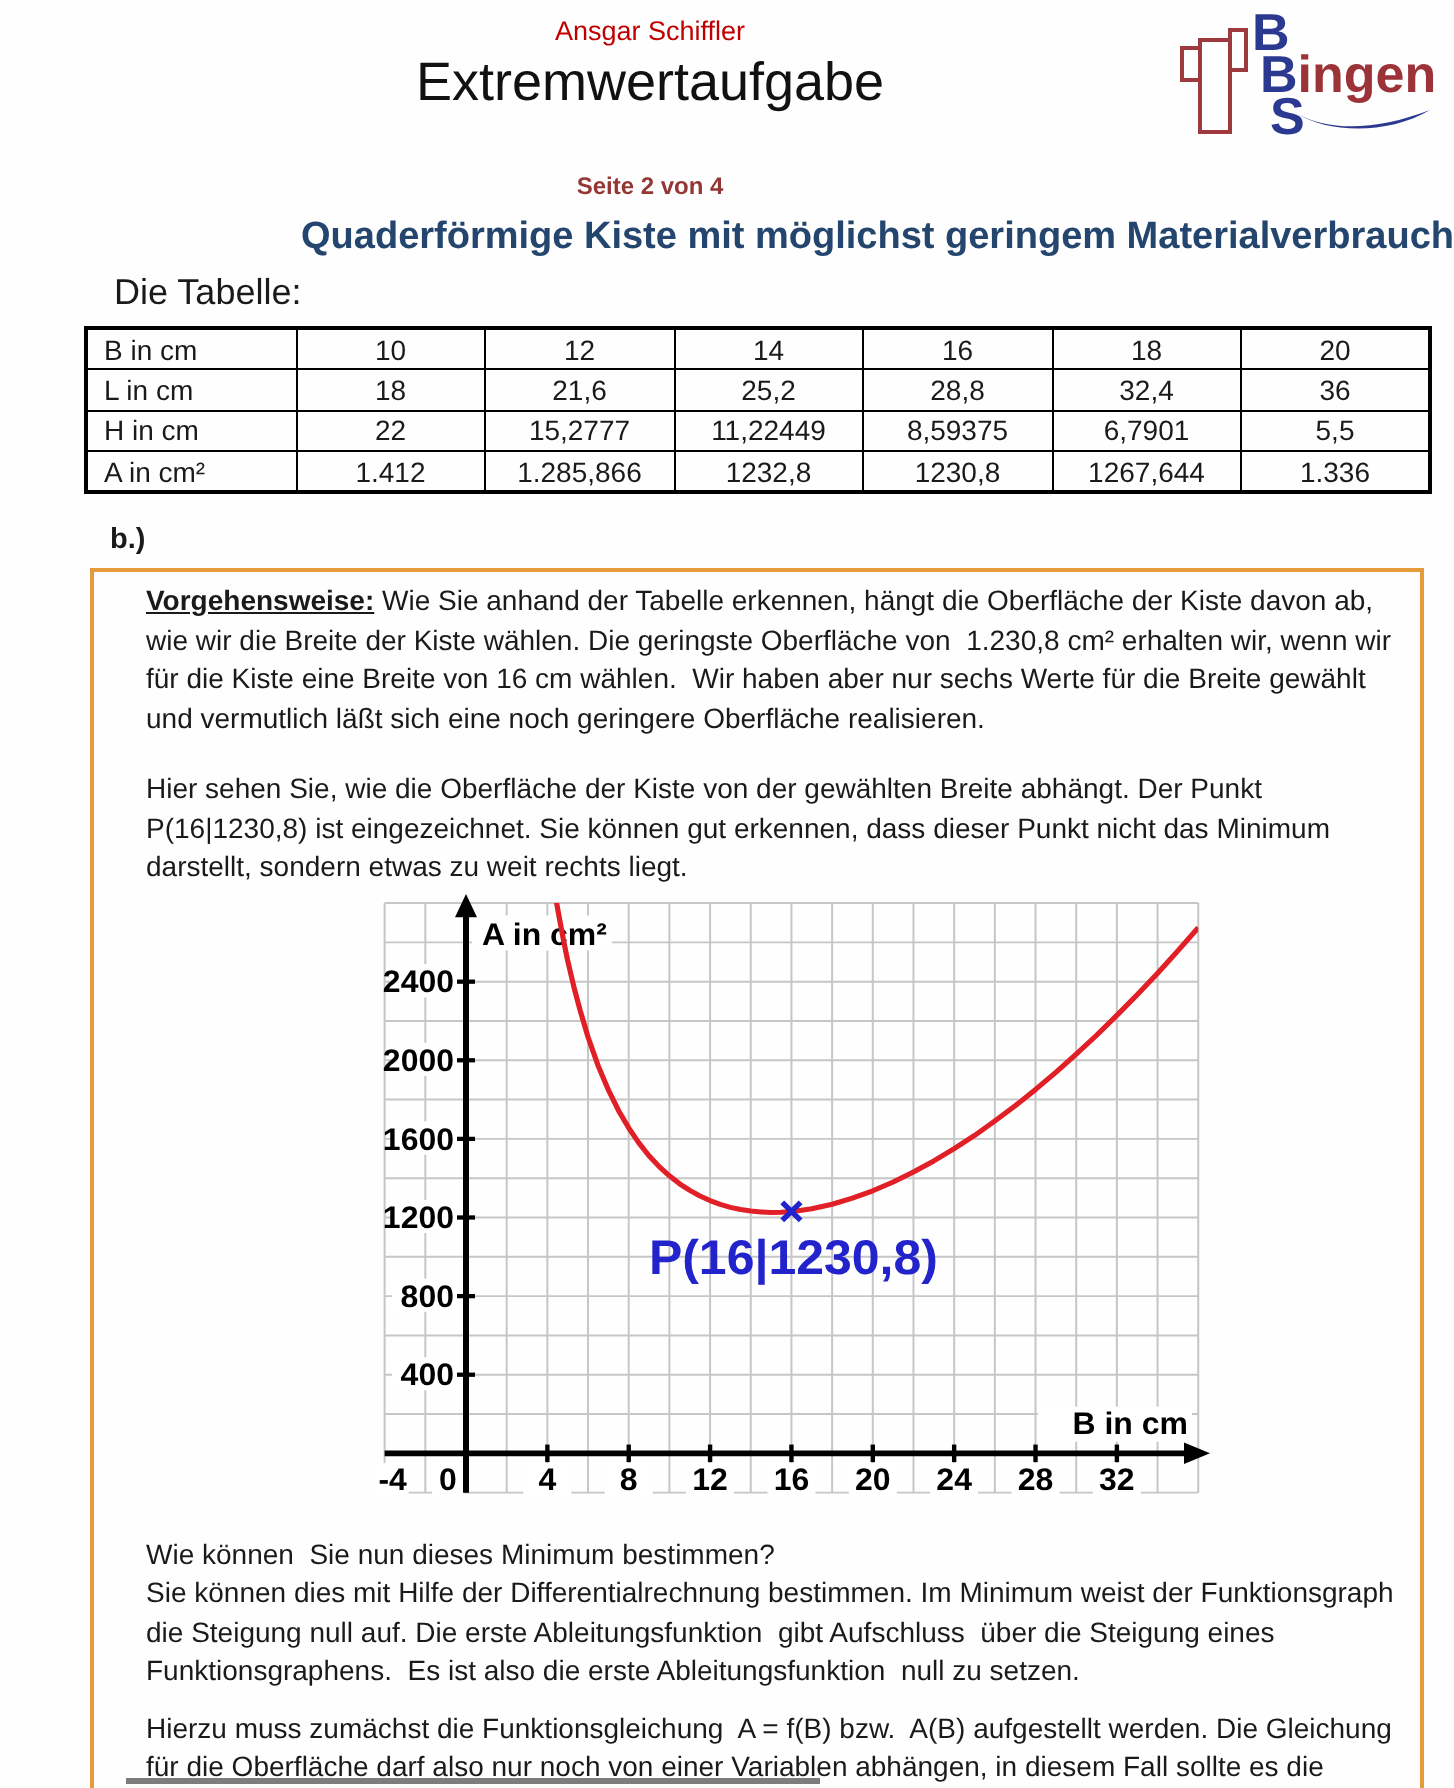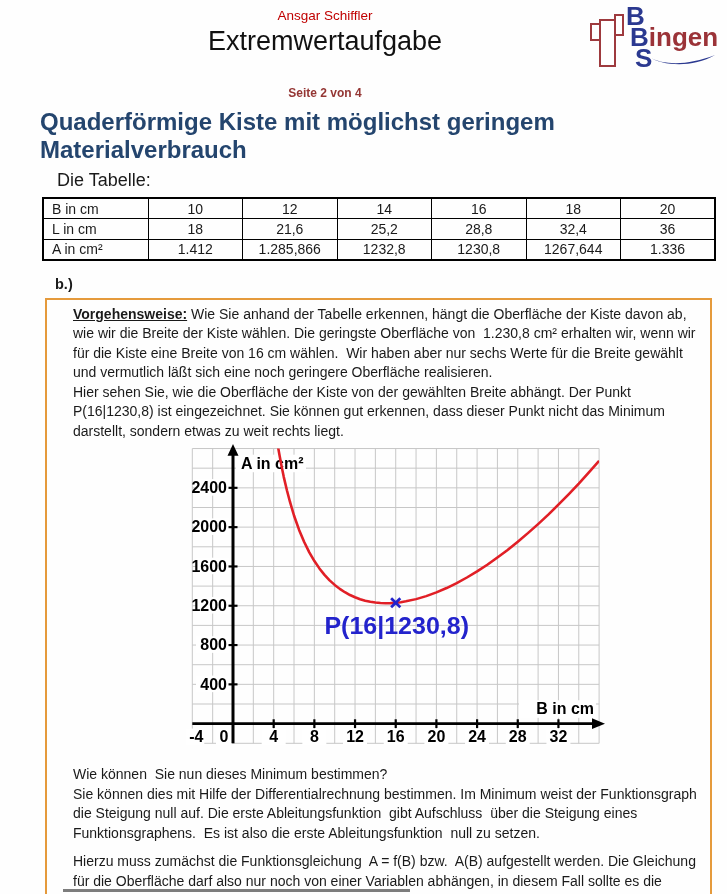--- a/index.html
+++ b/index.html
@@ -16,32 +16,32 @@
   
   .logo { position:absolute; top:2px; right:6px; width:132px; height:70px; }
   .logo .ltr { position:absolute; font-size:26px; font-weight:bold; line-height:1; color:#2b3990; letter-spacing:0; }
   .logo .b1 { left:37px; top:1px; }
   .logo .b2 { left:41px; top:22px; }
   .logo .s1 { left:46px; top:43px; }
   .logo .ingen { color:#9b3338; }
   .logo .tower { position:absolute; left:0; top:0; }
   .logo .swoosh { position:absolute; left:58px; top:50px; }
   
-  .subtitle { text-align:left; margin:8px 0 0 40px; font-size:24px; font-weight:bold; color:#24456e; }
+  .subtitle { text-align:right; margin:8px 0 0 40px; font-size:19px; font-weight:bold; color:#24456e; }
   .table-label { font-size:18px; margin:6px 0 6px 57px; }
   
   table.values { border-collapse:collapse; margin-left:42px; width:674px;
     border:2.5px solid #000; font-size:14px; table-layout:fixed; }
   table.values td { border:1.4px solid #000; height:20.5px; text-align:center; padding:0 2px; }
   table.values td.rowlabel { text-align:left; padding-left:8px; }
   
   .section-label { font-size:14.5px; font-weight:bold; margin:15px 0 6px 55px; }
   .orange-box { margin-left:45px; width:667px; border:2px solid #e59a3c; padding:5px 10px 5px 26px; }
   .orange-box p { font-size:14px; line-height:19.5px; white-space:pre-wrap; }
-  .orange-box p + p, .orange-box .chart-wrap + p { margin-top:0; }
+  .orange-box p + p, .orange-box .chart-wrap + p { margin-top:16px; }
   .orange-box p.after-chart { margin-top:16px; }
   .orange-box p.last { margin-top:9px; }
   .lead { font-weight:bold; text-decoration:underline; }
   
   .chart-wrap { position:relative; height:306px; margin-top:2px; }
   .chart-wrap svg { position:absolute; left:113px; top:0; }
   
   .bottom-line { position:absolute; left:63px; top:889px; width:347px; height:3px; background:#7d7d7d; }
 </style>
 </head>
@@ -88,20 +88,29 @@
           <td>20</td>
         </tr>
         <tr>
           <td class="rowlabel">L in cm</td>
           <td>18</td>
           <td>21,6</td>
           <td>25,2</td>
           <td>28,8</td>
           <td>32,4</td>
           <td>36</td>
+        </tr>
+        <tr>
+          <td class="rowlabel">H in cm</td>
+          <td>22</td>
+          <td>15,2777</td>
+          <td>11,22449</td>
+          <td>8,59375</td>
+          <td>6,7901</td>
+          <td>5,5</td>
         </tr>
         <tr>
           <td class="rowlabel">A in cm²</td>
           <td>1.412</td>
           <td>1.285,866</td>
           <td>1232,8</td>
           <td>1230,8</td>
           <td>1267,644</td>
           <td>1.336</td>
         </tr>

